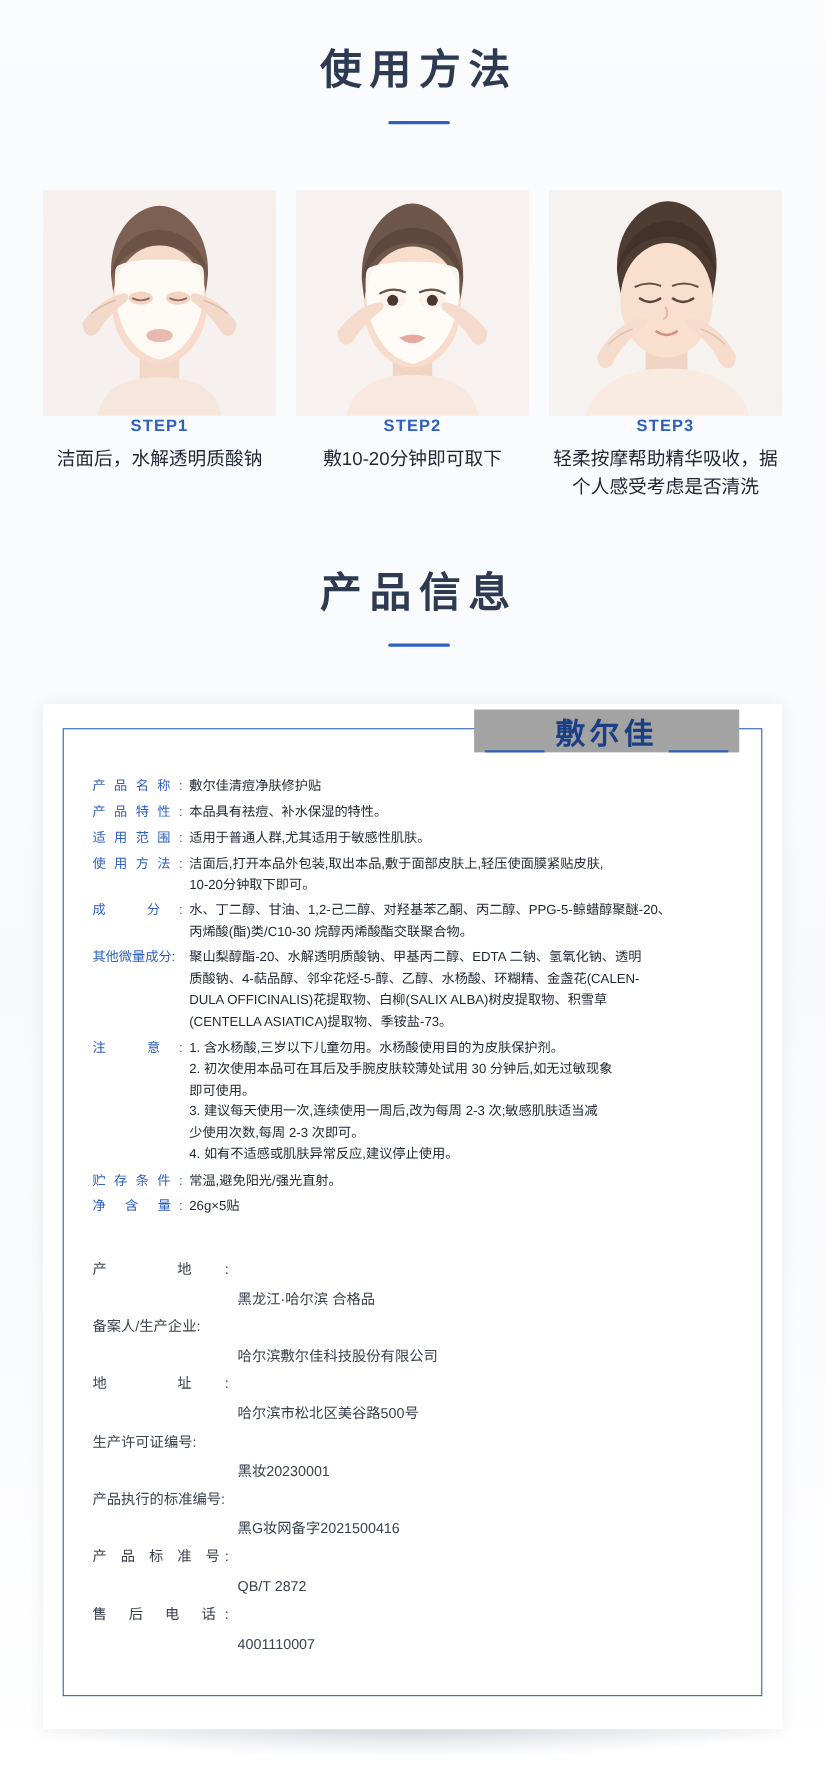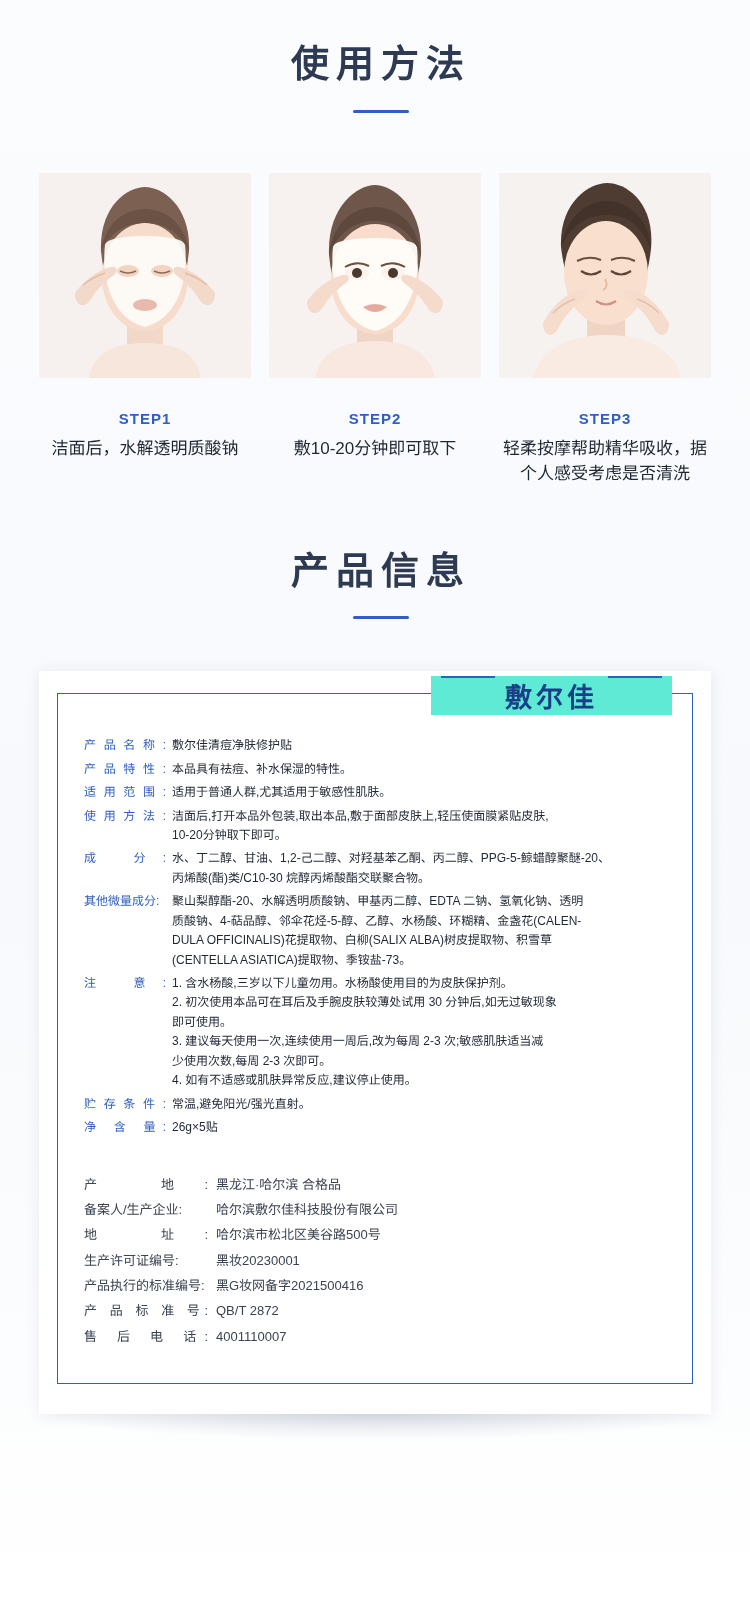--- a/index.html
+++ b/index.html
@@ -59,21 +59,21 @@
     overflow: hidden;
     position: relative;
     border-radius: 2px;
   }
   .step-photo svg {
     display: block;
     width: 100%;
     height: 100%;
   }
   .step-label {
-    margin-top: 32px;
+    margin-top: 1px;
     text-align: center;
     color: #2f5fbf;
     font-size: 15px;
     font-weight: 700;
     letter-spacing: 1px;
   }
   .step-desc {
     margin-top: 9px;
     text-align: center;
     font-size: 17px;
@@ -95,24 +95,24 @@
     margin: 0 18px;
     padding: 28px 26px 34px;
     position: relative;
     min-height: 680px;
     box-sizing: border-box;
   }
   .brand-row {
     position: absolute;
     top: -18px;
     right: 20px;
-    background: #5eead4;
+    background: #a3a3a3;
     padding: 0 10px;
     display: flex;
-    align-items: flex-start;
+    align-items: flex-end;
     gap: 10px;
   }
   .brand-rule {
     width: 54px;
     height: 2px;
     background: #2f5fbf;
   }
   .brand-name {
     font-family: "Liberation Serif", "DejaVu Serif", serif;
     font-size: 27px;
@@ -173,20 +173,21 @@
     text-align-last: justify;
     padding-right: 8px;
     box-sizing: border-box;
     color: #3a4350;
   }
   .footer-key.tight {
     text-align-last: left;
   }
   .footer-val {
     flex: 1;
+    margin-top: 27px;
   }
 
   .bottom-shadow {
     width: 672px;
     height: 26px;
     margin: 0 auto;
     background: radial-gradient(ellipse at 50% 0%, rgba(40,60,100,0.16) 0%, rgba(40,60,100,0) 70%);
   }
   .spacer-top { height: 42px; }
   .spacer-mid { height: 62px; }

